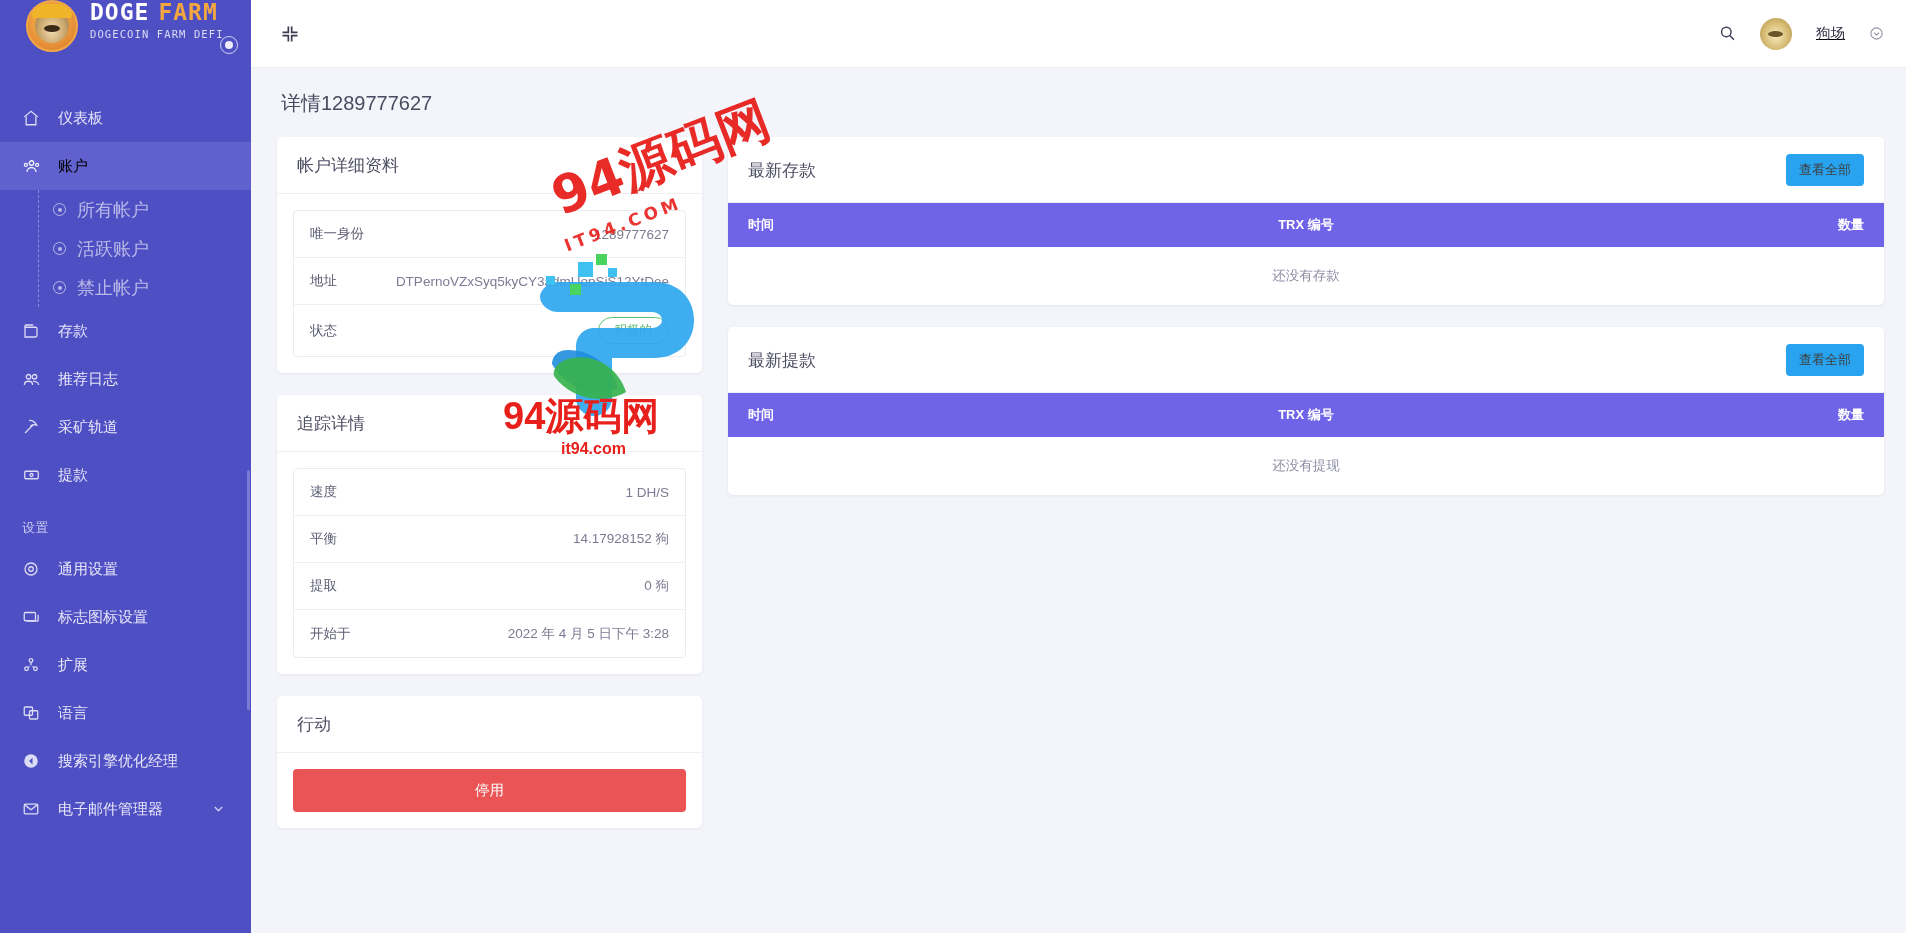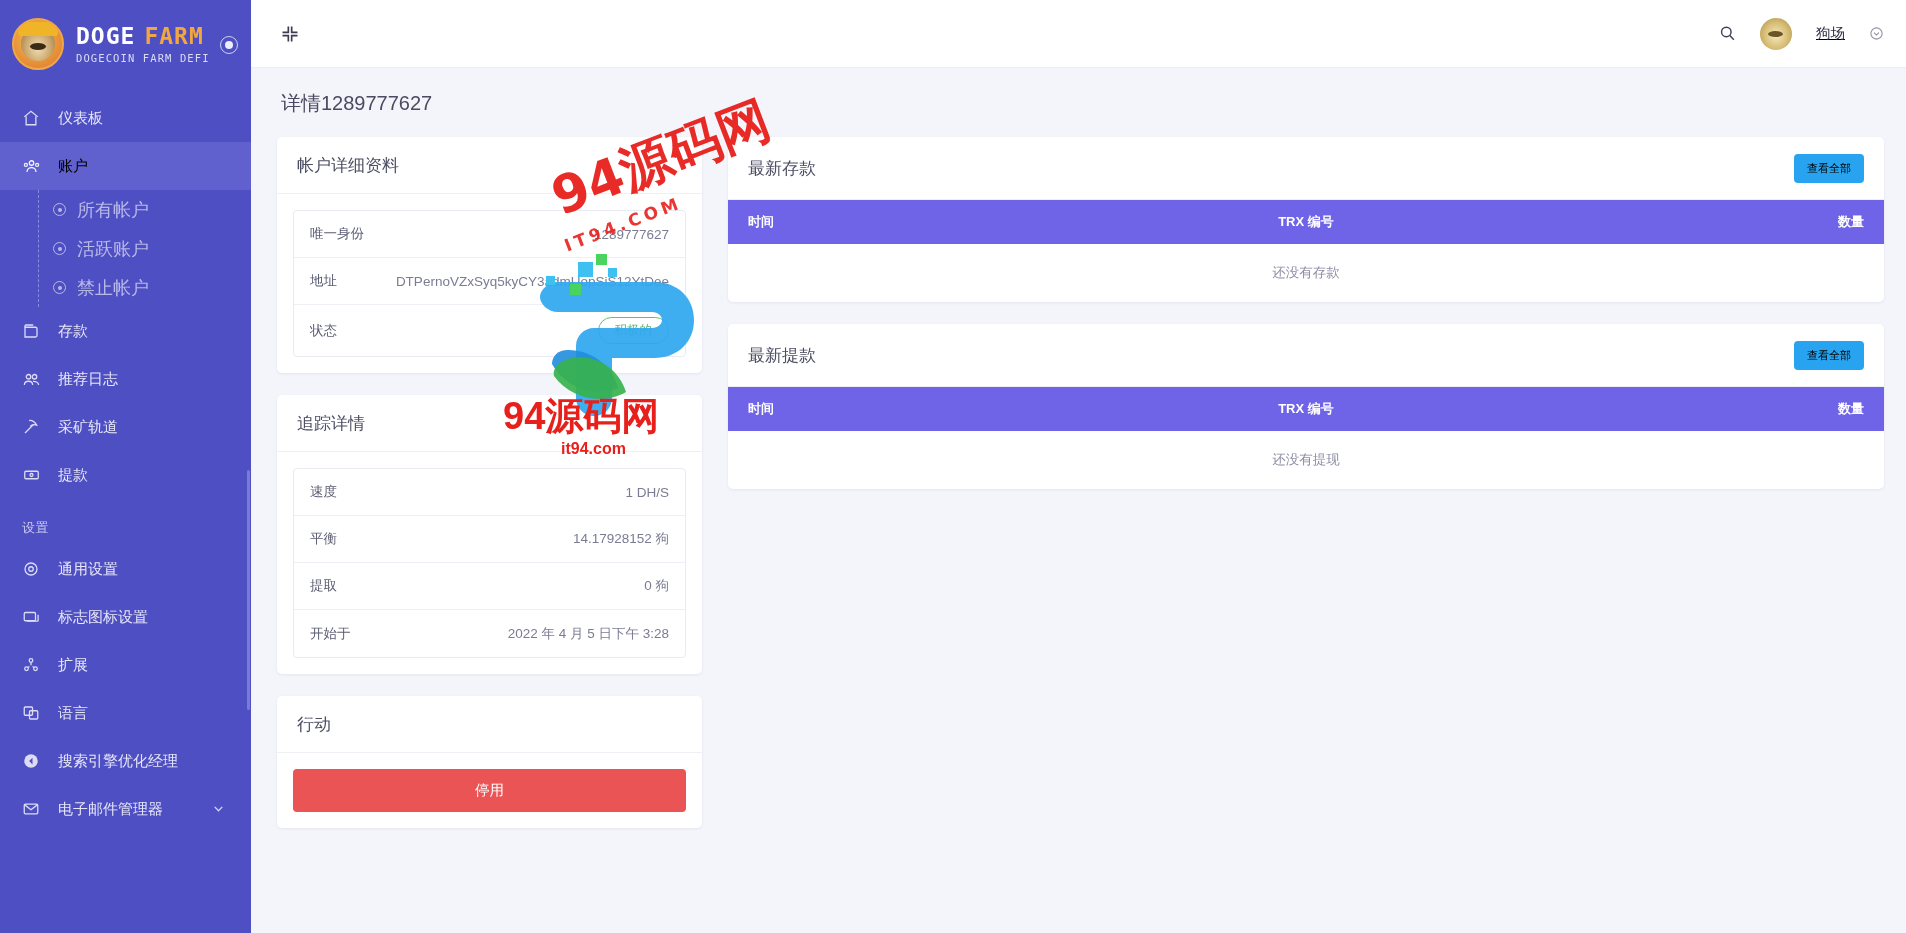--- a/index.html
+++ b/index.html
@@ -15,22 +15,22 @@
   .sidebar {
     width: 251px; height: 933px;
     background: #4f4fc4;
     color: #fff;
     flex: 0 0 251px;
     position: relative;
     overflow: hidden;
   }
   .brand {
     height: 88px;
-    display: flex; align-items: center;
-    padding-left: 12px;
+    display: flex; align-items: flex-start;
+    padding-left: 26px;
     position: relative;
   }
   .brand-logo {
     width: 52px; height: 52px; border-radius: 50%;
     background: radial-gradient(circle at 45% 40%, #f6c453 0%, #e9953a 55%, #d8762a 100%);
     border: 2px solid #f0a747;
     position: relative; flex: 0 0 52px;
     display:flex;align-items:center;justify-content:center;
     overflow:hidden;
   }
@@ -164,22 +164,22 @@
     border:1px solid #5ec16f; color:#58b869; font-size:12.5px; background:#fff;
   }
 
   .btn-danger {
     display:block; width:100%; text-align:center;
     background:#ea5455; color:#fff; border:none; border-radius:4px;
     padding: 12px 0; font-size:14.5px; cursor:pointer;
     font-family: inherit;
   }
   .btn-primary-sm {
-    background:#28a3ef; color:#000000; border:none; border-radius:4px;
-    padding: 7px 13px; font-size:11px; cursor:pointer; margin-left:auto;
+    background:#28a3ef; color:#404040; border:none; border-radius:4px;
+    padding: 7px 13px; font-size:13px; cursor:pointer; margin-left:auto;
     font-family: inherit;
   }
 
   table.tbl { width:100%; border-collapse:collapse; }
   table.tbl thead th {
     background:#6f63e7; color:#fff; font-size:13px; font-weight:700;
     padding: 13px 20px; text-align:left;
   }
   table.tbl thead th.c { text-align:center; }
   table.tbl thead th.r { text-align:right; }

